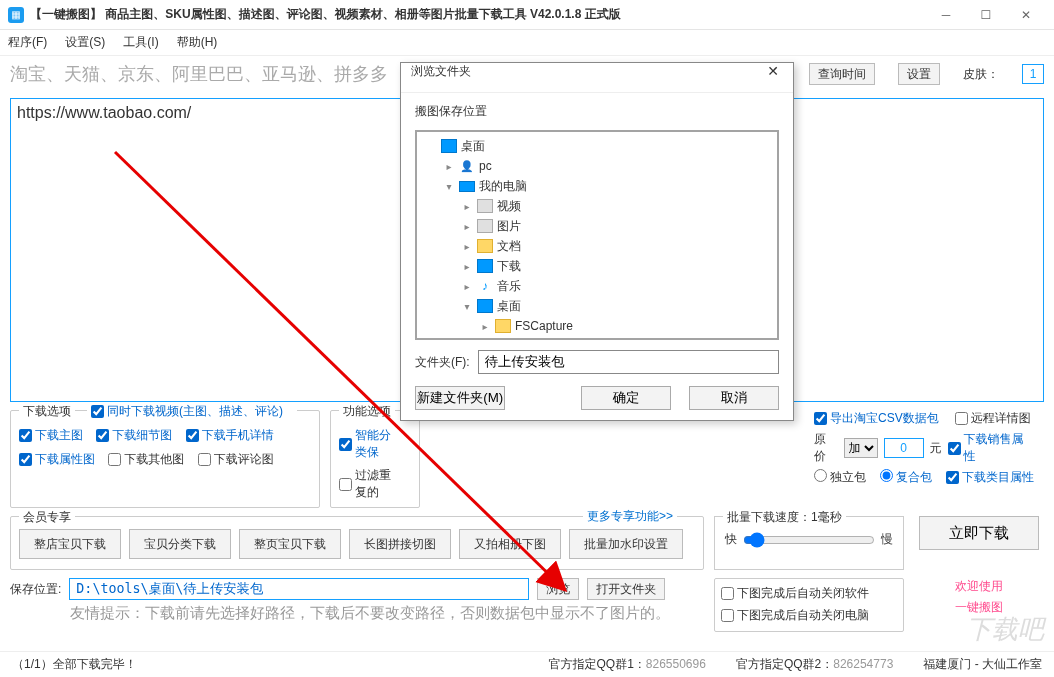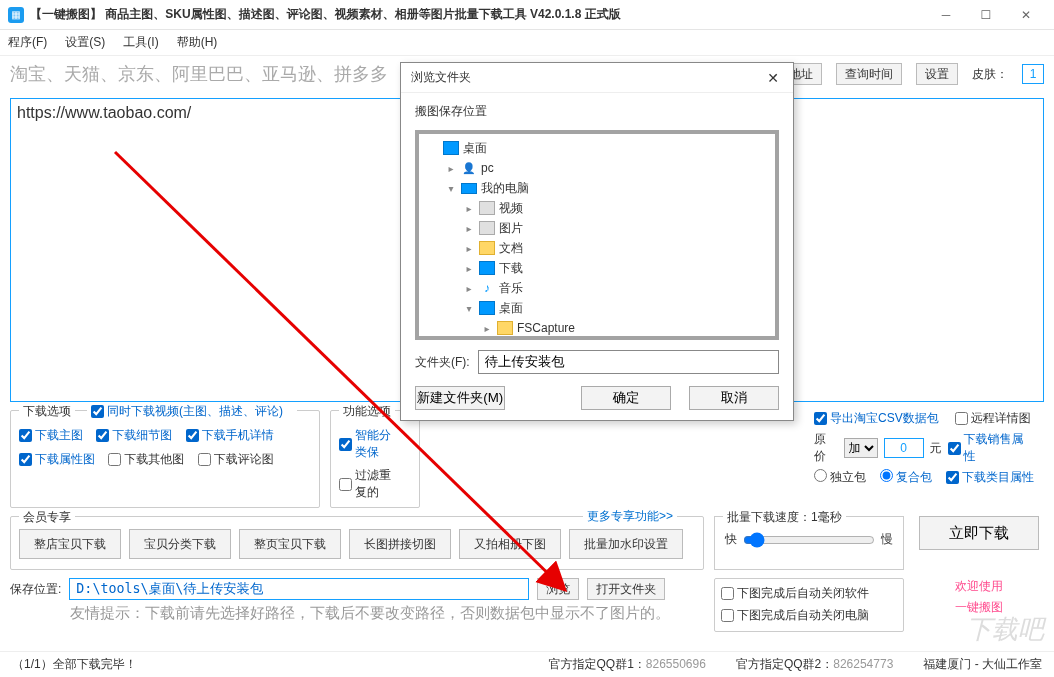--- a/index.html
+++ b/index.html
@@ -6,21 +6,21 @@
 body { background: #fff; font-size: 12px; color: #333; width: 1054px; height: 677px; overflow: hidden; position: relative; }
 
 .titlebar { height: 30px; display: flex; align-items: center; padding: 0 8px; background: #fff; border-bottom: 1px solid #e5e5e5; }
 .titlebar .appicon { width: 16px; height: 16px; background: #1b9cf0; border-radius: 3px; display: inline-flex; align-items: center; justify-content: center; color: #fff; font-size: 10px; margin-right: 6px; }
 .titlebar .title { flex: 1; font-size: 12px; font-weight: bold; }
 .titlebar .winbtn { width: 40px; height: 28px; display: inline-flex; align-items: center; justify-content: center; color: #666; cursor: pointer; }
 
 .menubar { height: 26px; display: flex; align-items: center; padding: 0 8px; gap: 18px; border-bottom: 1px solid #eee; }
 .menubar span { cursor: pointer; }
 
-.keywordbar { height: 36px; display: flex; align-items: center; padding: 0 10px; gap: 14px; }
+.keywordbar { height: 36px; display: flex; align-items: center; padding: 0 10px; gap: 23px; }
 .keywordbar .kw { flex: 1; color: #aaa; font-size: 18px; overflow: hidden; white-space: nowrap; }
 .btn { display: inline-flex; align-items: center; justify-content: center; height: 22px; padding: 0 8px; background: #f3f3f3; border: 1px solid #bbb; cursor: pointer; font-size: 12px; }
 .skinbox { width: 22px; height: 20px; border: 1px solid #14a0ff; color: #14a0ff; display: inline-flex; align-items: center; justify-content: center; }
 
 .urlbox { margin: 6px 10px 4px; height: 304px; border: 1px solid #14a0ff; padding: 4px 6px; font-family: Consolas, monospace; font-size: 16px; color: #333; background: #fff; }
 
 .panel-row { display: flex; padding: 4px 10px; gap: 10px; }
 .group { border: 1px solid #ccc; border-radius: 2px; padding: 8px 8px 6px; position: relative; }
 .group-title { position: absolute; top: -8px; left: 8px; background: #fff; padding: 0 4px; font-size: 12px; }
 .chk { display: inline-flex; align-items: center; gap: 3px; margin-right: 10px; }
@@ -40,25 +40,25 @@
 
 .statusbar { height: 26px; display: flex; align-items: center; padding: 0 12px; gap: 30px; border-top: 1px solid #eee; font-size: 12px; position: absolute; bottom: 0; left: 0; right: 0; }
 .statusbar .grey { color: #999; }
 
 .watermark { position: absolute; right: 10px; bottom: 30px; color: #ddd; font-size: 26px; font-style: italic; pointer-events: none; z-index: 0; }
 
 .arrow-svg { position: absolute; top: 147px; left: 110px; width: 470px; height: 455px; pointer-events: none; z-index: 5; }
 
 
 .dialog { position: absolute; top: 62px; left: 400px; width: 394px; background: #fff; border: 1px solid #888; box-shadow: 3px 3px 8px rgba(0,0,0,.2); z-index: 10; }
-.dialog .dtitle { height: 30px; display: flex; align-items: center; padding: 0 10px; border-bottom: 1px solid #eee; }
+.dialog .dtitle { height: 30px; display: flex; padding: 0 10px; border-bottom: 1px solid #eee; }
 .dialog .dtitle span:first-child { flex: 1; }
 .dialog .dclose { width: 20px; text-align: center; cursor: pointer; font-size: 14px; }
 .dialog .dbody { padding: 10px 14px; }
-.tree { border: 4px solid #a3a3a3; height: 210px; overflow: auto; background: #fff; margin: 10px 0; padding: 4px 2px; }
+.tree { border: 2px solid #a3a3a3; height: 210px; overflow: auto; background: #fff; margin: 10px 0; padding: 4px 2px; }
 .tree-row { display: flex; align-items: center; height: 20px; gap: 4px; cursor: default; }
 .tree-row .exp { width: 12px; text-align: center; color: #888; font-size: 10px; }
 .tree-row .ic { width: 16px; height: 14px; display: inline-flex; align-items: center; justify-content: center; }
 .ic.desktop { background: #0099ff; border: 1px solid #0077cc; }
 .ic.pc::before { content: "👤"; font-size: 11px; }
 .ic.computer { background: #0099ff; border: 1px solid #0077cc; width: 16px; height: 11px; }
 .ic.folder { background: #ffd766; border: 1px solid #e0b030; }
 .ic.video { background: #e0e0e0; border: 1px solid #aaa; }
 .ic.download { background: #0099ff; border: 1px solid #0077cc; }
 .ic.music::before { content: "♪"; color: #0099ff; font-size: 12px; }

